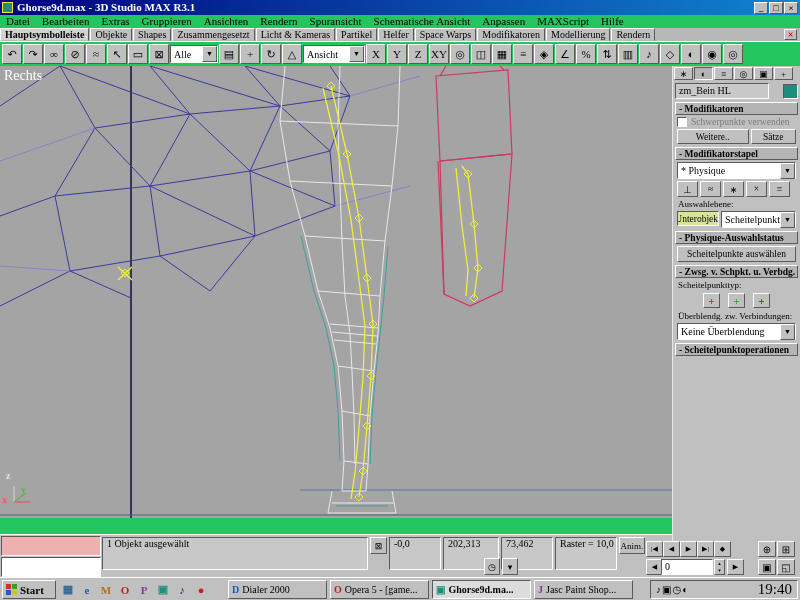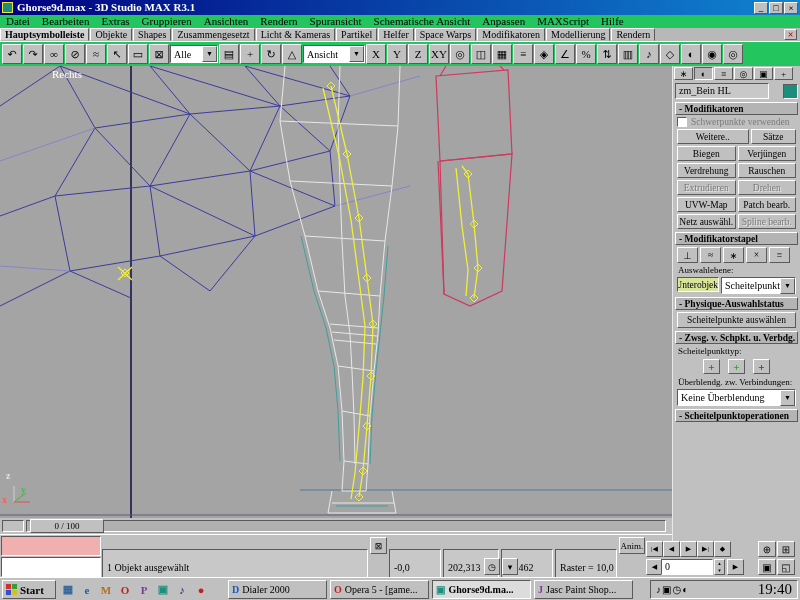--- a/index.html
+++ b/index.html
@@ -34,21 +34,21 @@
   
   .toolbar { position:absolute; left:0; top:41px; width:800px; height:25px; border-top:1px solid #fff;
     display:flex; align-items:center; gap:1px; padding:0 2px; }
   .tbtn { min-width:20px; height:20px; display:flex; align-items:center; justify-content:center; font-size:11px; flex:none; }
   .combo { height:18px; background:#fff; display:flex; align-items:center; font-size:10px; padding-left:3px; flex:none; }
   .combo .arr { margin-left:auto; width:15px; height:16px; background:#c0c0c0; display:flex; align-items:center; justify-content:center; font-size:7px; }
   .repeat-flex { display:flex; gap:1px; align-items:center; }
 
   
   .viewport { position:absolute; left:0; top:66px; width:672px; height:452px; background:#a4a4a4; }
-  .vp-label { position:absolute; left:4px; top:2px; color:#fff; font-size:11px;margin-left:48px; }
+  .vp-label { position:absolute; left:4px; top:2px; color:#fff; font-size:14px; }
   .axis { position:absolute; font-size:10px; font-weight:bold; }
   .axis-z { left:6px; top:404px; color:#e0e0e0; }
   .axis-x { left:2px; top:428px; color:#ff5a5a; }
   .axis-y { left:21px; top:418px; color:#44c044; }
 
   
   .trackbar { position:absolute; left:0; top:518px; width:672px; height:16px; background:#c0c0c0; }
   .track { position:absolute; left:26px; top:2px; width:640px; height:12px; background:#b0b0b0; }
   .track-cap { position:absolute; left:2px; top:2px; width:22px; height:12px; background:#c0c0c0; }
   .thumb { position:absolute; left:30px; top:1px; width:74px; height:14px; font-size:9px;
@@ -81,21 +81,21 @@
   .plusbtn { width:17px; height:15px; font-weight:bold; font-size:11px; }
   .plus-red { color:#cc2222; } .plus-green { color:#22aa22; } .plus-blue { color:#2233cc; }
   .wide { margin:2px 3px; height:16px; }
   .green-btn { background:#aadaa0; }
   .ops .btn { margin:2px 3px; height:16px; }
 
   
   .statusarea { position:absolute; left:0; top:534px; width:800px; height:43px; background:#c0c0c0; border-top:1px solid #fff; }
   .listener-pink { position:absolute; left:1px; top:1px; width:100px; height:20px; background:#f0b0b0; }
   .listener-white { position:absolute; left:1px; top:22px; width:100px; height:20px; background:#ffffff; }
-  .sfield { position:absolute; height:33px; background:#c8c8c8; font-size:10px; padding:12px 4px; white-space:nowrap; overflow:hidden;margin-top:12px; }
+  .sfield { position:absolute; height:33px; background:#c8c8c8; font-size:10px; padding:0 4px; white-space:nowrap; overflow:hidden; }
   .sbtn { position:absolute; display:flex; align-items:center; justify-content:center; font-size:9px; }
 
   .playback { position:absolute; left:646px; top:541px; width:152px; height:35px; z-index:6; }
   .pb-btn { position:absolute; width:17px; height:16px; display:flex; align-items:center; justify-content:center; font-size:7px; }
   .nav-btn { position:absolute; width:18px; height:16px; display:flex; align-items:center; justify-content:center; font-size:10px; }
   .time-field { position:absolute; left:15px; top:18px; width:52px; height:16px; background:#fff; font-size:10px; padding:1px 3px; }
   .spin { position:absolute; left:68px; top:18px; width:11px; height:16px; font-size:5px; line-height:7px; text-align:center; }
 
   
   .taskbar { position:absolute; left:0; top:577px; width:800px; height:23px; background:#c0c0c0; border-top:1px solid #fff; }
@@ -266,25 +266,20 @@
         <line x1="14" y1="436" x2="30" y2="436" stroke="#e05050"></line>
         <line x1="14" y1="436" x2="26" y2="427" stroke="#40b840"></line>
       </g>
     </svg>
     <span class="vp-label">Rechts</span>
     <span class="axis axis-z">z</span>
     <span class="axis axis-x">x</span>
     <span class="axis axis-y">y</span>
   </div>
 
-  <div class="trackbar">
-    <span class="track-cap sunken"></span>
-    <span class="track sunken"></span>
-    <span class="thumb raised">0 / 100</span>
-  </div>
 
   <div class="panel">
     <div class="cmd-tabs">
 
     <span class="cmd-tab raised">∗</span>
         <span class="cmd-tab raised pressed">◐</span>
         <span class="cmd-tab raised">≡</span>
         <span class="cmd-tab raised">◎</span>
         <span class="cmd-tab raised">▣</span>
         <span class="cmd-tab raised">+</span>
@@ -296,35 +291,26 @@
 
     <div class="rollout raised">- Modifikatoren</div>
     <div class="chk-row">
       <span class="chk sunken"></span>
       <span class="chk-label">Schwerpunkte verwenden</span>
     </div>
     <div class="row2">
       <span class="btn raised" style="flex:1.6">Weitere..</span>
       <span class="btn raised" style="flex:1">Sätze</span>
     </div>
-    <div class="mod-grid">
-
-    <span class="btn raised">Biegen</span>
-        <span class="btn raised">Verjüngen</span>
-        <span class="btn raised">Verdrehung</span>
-        <span class="btn raised">Rauschen</span>
-        <span class="btn raised disabled">Extrudieren</span>
-        <span class="btn raised disabled">Drehen</span>
-        <span class="btn raised">UVW-Map</span>
-        <span class="btn raised">Patch bearb.</span>
-        <span class="btn raised">Netz auswähl.</span>
-        <span class="btn raised disabled">Spline bearb.</span>
-      </div>
 
     <div class="rollout raised">- Modifikatorstapel</div>
+    <div class="combo sunken">
+      <span>* Physique</span>
+      <span class="arr raised">▼</span>
+    </div>
     <div class="stack-tools">
 
     <span class="btn raised">⊥</span>
         <span class="btn raised">≈</span>
         <span class="btn raised">∗</span>
         <span class="btn raised">×</span>
         <span class="btn raised">≡</span>
       </div>
     <div class="plabel">Auswahlebene:</div>
     <div class="sub-row">

